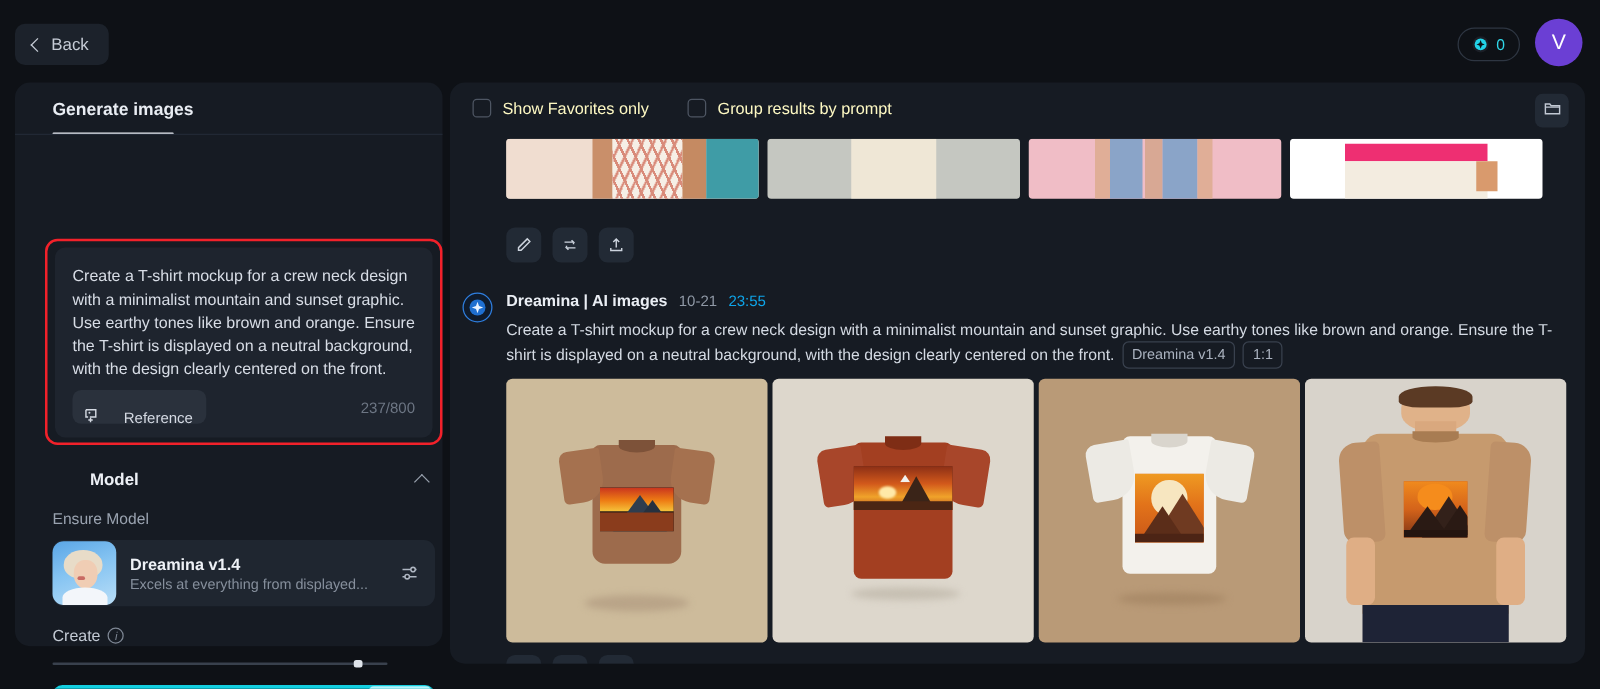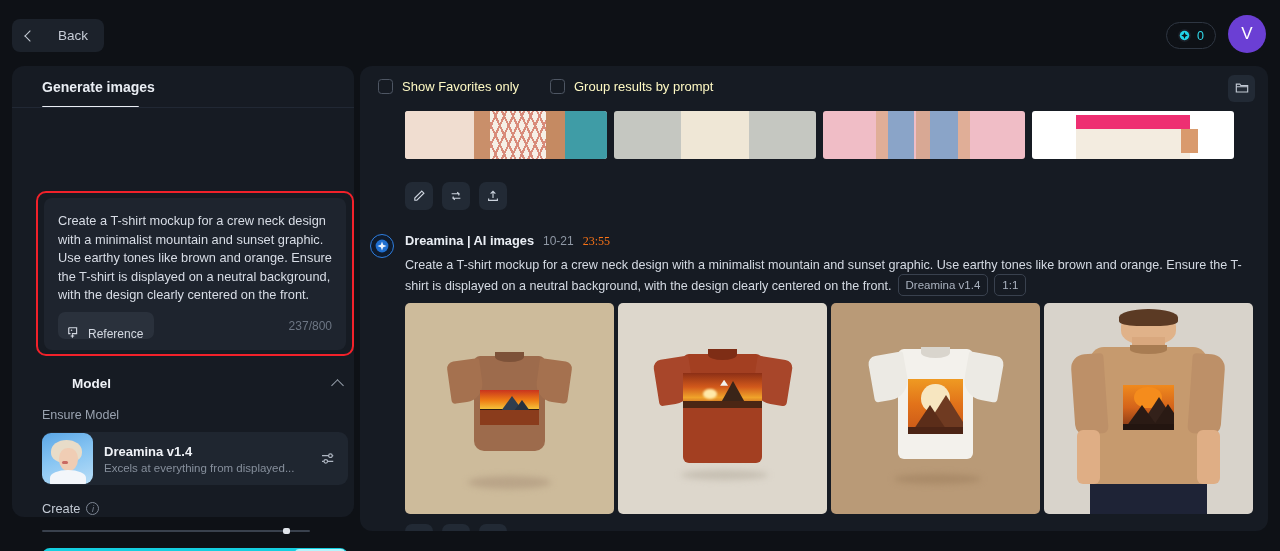--- a/index.html
+++ b/index.html
@@ -9,21 +9,21 @@
     font-family: "Liberation Sans", sans-serif;
     overflow: hidden;
   }
   .app { position: relative; width: 1280px; height: 551px; background: #0e1116; }
 
   
   .topbar { position: absolute; left: 0; top: 0; width: 1280px; height: 70px; }
   .back-btn {
     position: absolute; left: 12px; top: 19px;
     height: 33px; padding: 0 16px 0 12px;
-    display: flex; align-items: center; gap: 24px;
+    display: flex; align-items: center; gap: 7px;
     background: #1c222b; border-radius: 8px;
     color: #c6ccd6; font-size: 13.5px; cursor: pointer;
   }
   .back-chev { display: inline-block; width: 8px; height: 8px;
     border-left: 1.6px solid #c6ccd6; border-bottom: 1.6px solid #c6ccd6;
     transform: rotate(45deg); margin-left: 2px; }
   .credits-pill {
     position: absolute; right: 64px; top: 22px;
     height: 27px; min-width: 50px; padding: 0 11px;
     display: flex; align-items: center; gap: 6px;
@@ -62,21 +62,21 @@
     position: absolute; left: 6px; top: 5px; width: 302px; height: 152px;
     background: #1e242e; border-radius: 8px; padding: 14px 14px 0 14px;
   }
   .prompt-text {
     font-size: 12.8px; line-height: 18.5px; color: #d8dde6;
     white-space: pre-wrap;
   }
   .prompt-foot { position: absolute; left: 14px; right: 14px; bottom: 11px;
     display: flex; align-items: center; justify-content: space-between; }
   .ref-btn {
-    height: 27px; padding: 16px 11px 0 9px; display: flex; align-items: center; gap: 7px;
+    height: 27px; padding: 16px 11px 0 9px; display: flex; align-items: center; gap: 18px;
     background: #2a313c; border-radius: 7px;
     color: #d4d9e2; font-size: 12px; cursor: pointer;
   }
   .counter { color: #6d7684; font-size: 12px; }
 
   .section-head {
     position: absolute; left: 30px; top: 310px; width: 300px;
     display: flex; align-items: center; justify-content: space-between;
   }
   .section-title { font-size: 13.5px; font-weight: bold; color: #eef1f6; margin-left: 30px; }
@@ -154,21 +154,21 @@
   .ic-btn { width: 28px; height: 28px; background: #222a35; border-radius: 7px;
     display: flex; align-items: center; justify-content: center; cursor: pointer; }
 
   .result-head { position: absolute; left: 10px; top: 122px; display: flex; gap: 11px; }
   .brand-ic { width: 24px; height: 24px; border-radius: 50%;
     background: #0f1b2c; border: 1.5px solid #2f7fe0;
     display: flex; align-items: center; justify-content: center; flex: none; margin-top: 1px; }
   .brand-line { display: flex; align-items: baseline; gap: 9px; }
   .brand-name { font-size: 12.8px; font-weight: bold; color: #eaeef4; }
   .brand-date { font-size: 12px; color: #8f98a5; }
-  .brand-time { font-size: 12px; color: #f97316; font-family: Liberation Serif, serif; }
+  .brand-time { font-size: 12px; color: #0ea5e9; }
   .result-prompt { margin-top: 7px; width: 840px; font-size: 12.6px; line-height: 18px;
     color: #d4dae3; }
   .pill { display: inline-block; border: 1px solid #39414e; border-radius: 5px;
     padding: 1px 7px; font-size: 11.5px; color: #aab2bf; margin-left: 6px;
     vertical-align: 1px; }
 
   .grid { position: absolute; left: 45px; top: 192px; display: flex; gap: 4px; }
   .card { width: 209px; height: 211px; border-radius: 5px; overflow: hidden;
     position: relative; cursor: pointer; }
   .art { position: absolute; overflow: hidden; }

